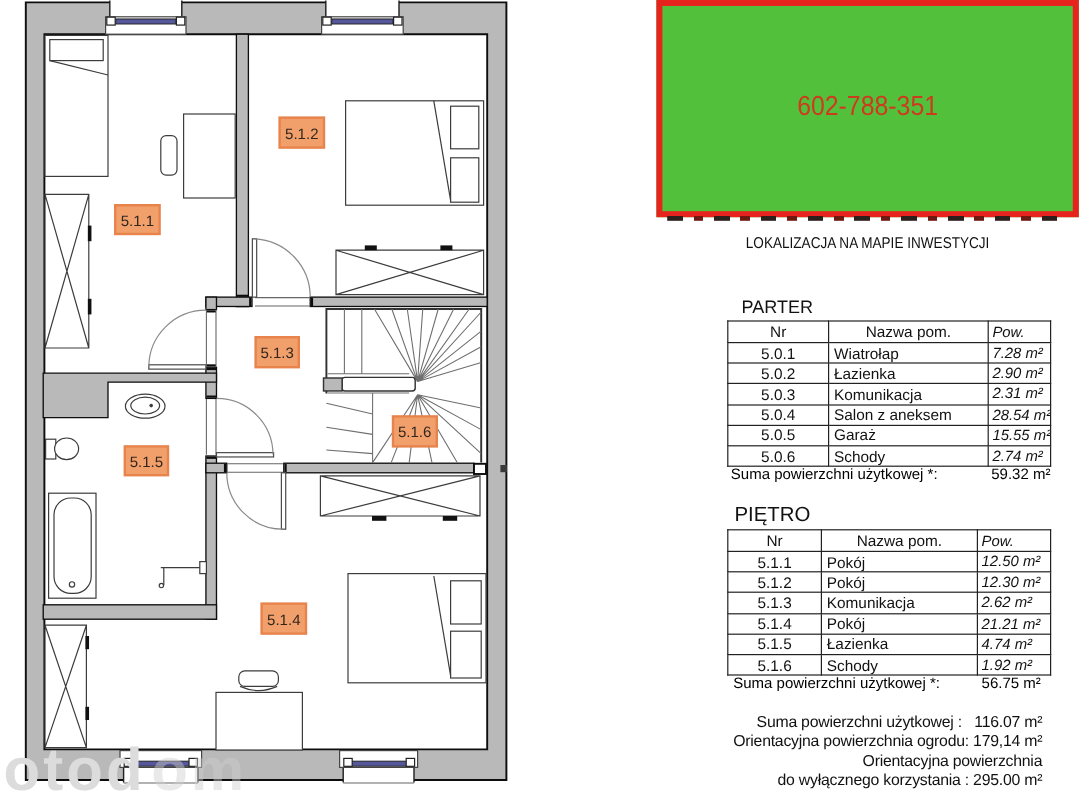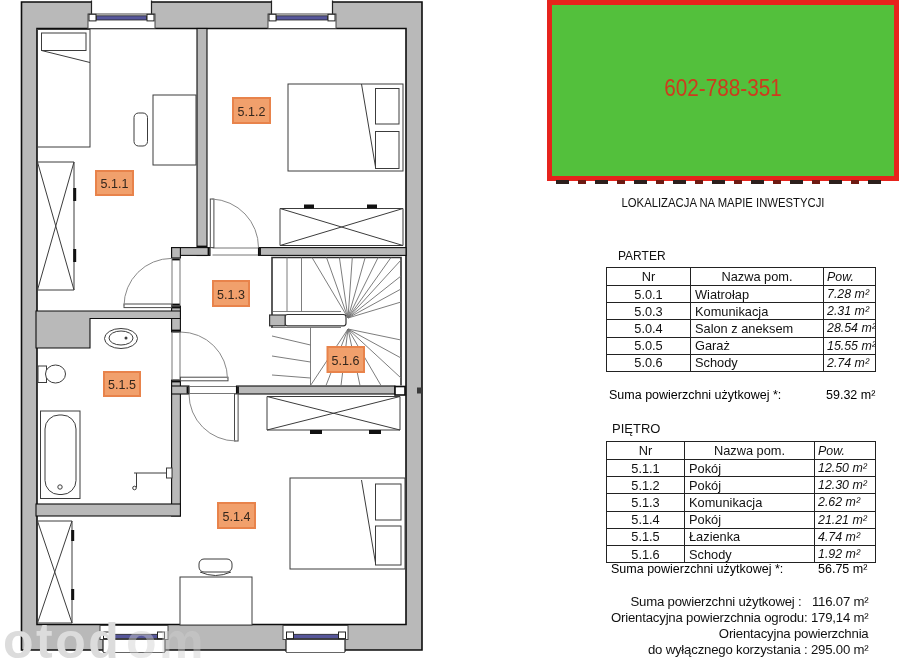--- a/index.html
+++ b/index.html
@@ -257,40 +257,45 @@
 </svg>
 
 <div class="abs" style="left:547px;top:0px;width:352px;height:181px;background:#53c03c;border:5px solid #e6231c;box-sizing:border-box;"></div>
 
 <div class="abs" style="left:547px;top:77px;width:352px;text-align:center;font-size:23px;line-height:23px;color:#ce3a1e;transform:scaleX(0.9);">602-788-351</div>
 
 <div class="abs" style="left:556px;top:180px;width:332px;height:4px;background:repeating-linear-gradient(90deg,#2c1f1c 0 13px,transparent 13px 22px,#6e1a12 22px 30px,transparent 30px 39px);"></div>
 
 <div class="abs" style="left:547px;top:195.5px;width:352px;text-align:center;font-size:13px;line-height:13px;color:#111;transform:scaleX(0.87);">LOKALIZACJA NA MAPIE INWESTYCJI</div>
 
-<div class="abs" style="left:618px;top:250px;font-size:12px;line-height:13.5px;color:#111;">PARTER</div>
+<div class="abs" style="left:618px;top:250px;font-size:15px;line-height:13.5px;color:#111;">PARTER</div>
 
 <table class="abs flat" style="left:606px;top:267px;width:269px;">
 <colgroup>
       <col style="width:84px">
       <col style="width:133px">
       <col style="width:52px">
     </colgroup>
 <tbody>
       <tr class="hd">
         <td class="c">Nr</td>
         <td class="c">Nazwa pom.</td>
         <td>Pow.</td>
       </tr>
 <tr>
         <td class="c">5.0.1</td>
         <td>Wiatrołap</td>
         <td>7.28 m²</td>
       </tr>
 <tr>
+        <td class="c">5.0.2</td>
+        <td>Łazienka</td>
+        <td>2.90 m²</td>
+      </tr>
+<tr>
         <td class="c">5.0.3</td>
         <td>Komunikacja</td>
         <td>2.31 m²</td>
       </tr>
 <tr>
         <td class="c">5.0.4</td>
         <td>Salon z aneksem</td>
         <td>28.54 m²</td>
       </tr>
 <tr>
@@ -302,21 +307,21 @@
         <td class="c">5.0.6</td>
         <td>Schody</td>
         <td>2.74 m²</td>
       </tr>
 </tbody>
   </table>
 
 <div class="abs" style="left:609px;top:389px;font-size:12.5px;line-height:13px;">Suma powierzchni użytkowej *:</div>
 <div class="abs" style="left:826px;top:389px;font-size:12.5px;line-height:13px;">59.32 m²</div>
 
-<div class="abs" style="left:612px;top:421.5px;font-size:13px;line-height:14px;color:#111;">PIĘTRO</div>
+<div class="abs" style="left:612px;top:421.5px;font-size:17px;line-height:14px;color:#111;">PIĘTRO</div>
 
 <table class="abs flat" style="left:606px;top:441px;width:269px;">
 <colgroup>
       <col style="width:78px">
       <col style="width:130px">
       <col style="width:61px">
     </colgroup>
 <tbody>
       <tr class="hd">
         <td class="c">Nr</td>

